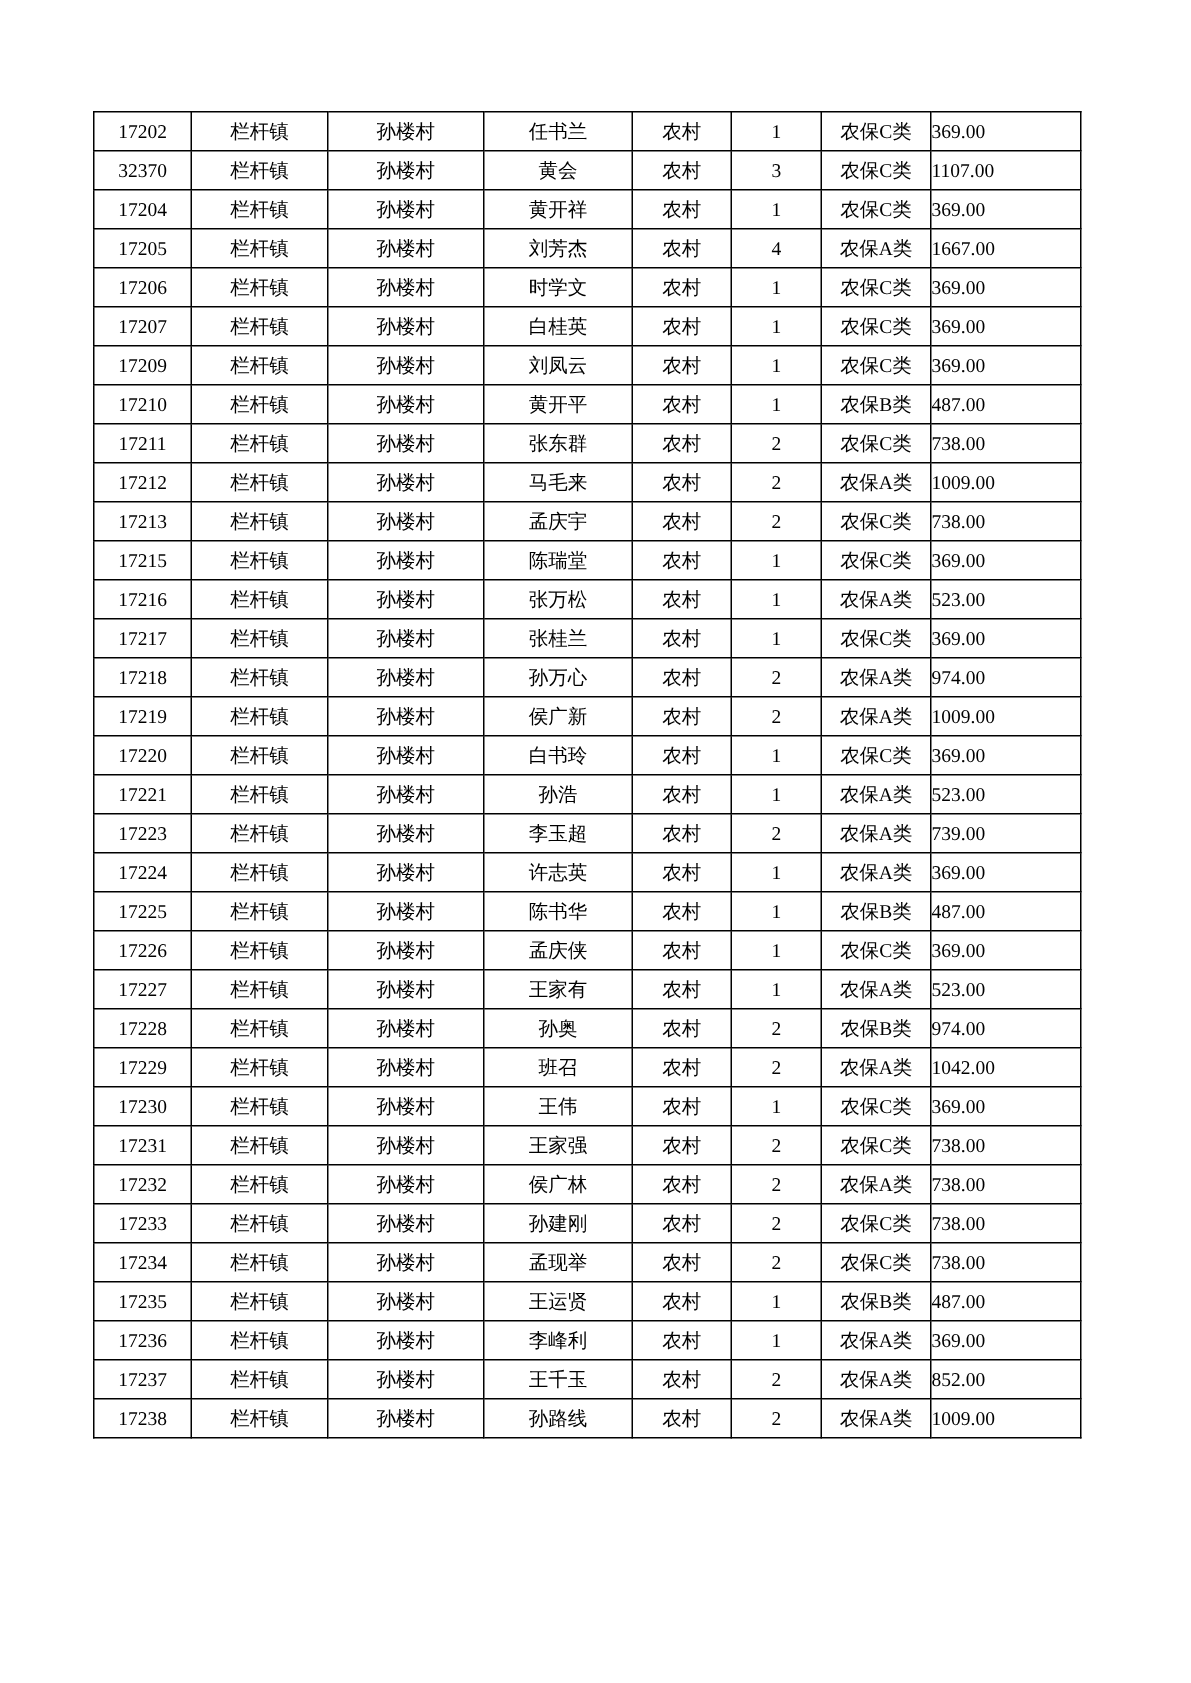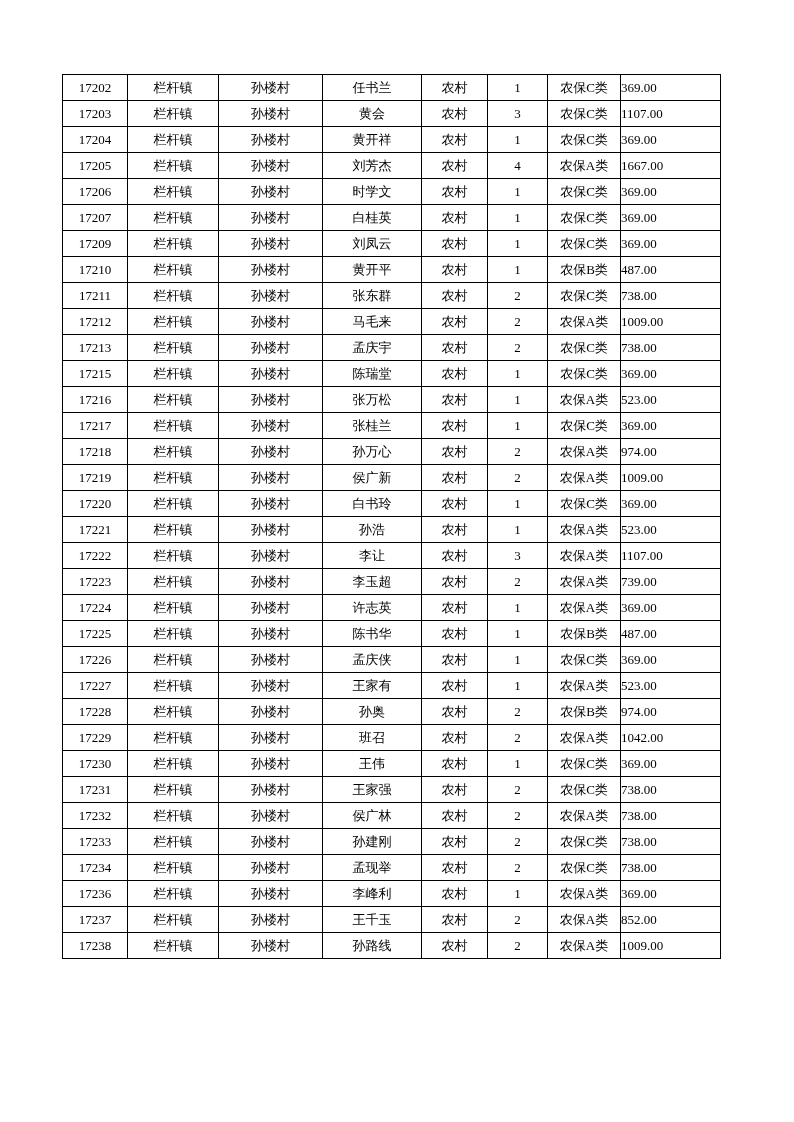--- a/index.html
+++ b/index.html
@@ -65,21 +65,21 @@
           <td>17202</td>
           <td>栏杆镇</td>
           <td>孙楼村</td>
           <td>任书兰</td>
           <td>农村</td>
           <td>1</td>
           <td>农保C类</td>
           <td class="amount">369.00</td>
         </tr>
         <tr>
-          <td>17203</td>
+          <td>32370</td>
           <td>栏杆镇</td>
           <td>孙楼村</td>
           <td>黄会</td>
           <td>农村</td>
           <td>3</td>
           <td>农保C类</td>
           <td class="amount">1107.00</td>
         </tr>
         <tr>
           <td>17204</td>
@@ -235,30 +235,20 @@
           <td>17221</td>
           <td>栏杆镇</td>
           <td>孙楼村</td>
           <td>孙浩</td>
           <td>农村</td>
           <td>1</td>
           <td>农保A类</td>
           <td class="amount">523.00</td>
         </tr>
         <tr>
-          <td>17222</td>
-          <td>栏杆镇</td>
-          <td>孙楼村</td>
-          <td>李让</td>
-          <td>农村</td>
-          <td>3</td>
-          <td>农保A类</td>
-          <td class="amount">1107.00</td>
-        </tr>
-        <tr>
           <td>17223</td>
           <td>栏杆镇</td>
           <td>孙楼村</td>
           <td>李玉超</td>
           <td>农村</td>
           <td>2</td>
           <td>农保A类</td>
           <td class="amount">739.00</td>
         </tr>
         <tr>
@@ -363,20 +353,30 @@
         </tr>
         <tr>
           <td>17234</td>
           <td>栏杆镇</td>
           <td>孙楼村</td>
           <td>孟现举</td>
           <td>农村</td>
           <td>2</td>
           <td>农保C类</td>
           <td class="amount">738.00</td>
+        </tr>
+        <tr>
+          <td>17235</td>
+          <td>栏杆镇</td>
+          <td>孙楼村</td>
+          <td>王运贤</td>
+          <td>农村</td>
+          <td>1</td>
+          <td>农保B类</td>
+          <td class="amount">487.00</td>
         </tr>
         <tr>
           <td>17236</td>
           <td>栏杆镇</td>
           <td>孙楼村</td>
           <td>李峰利</td>
           <td>农村</td>
           <td>1</td>
           <td>农保A类</td>
           <td class="amount">369.00</td>

